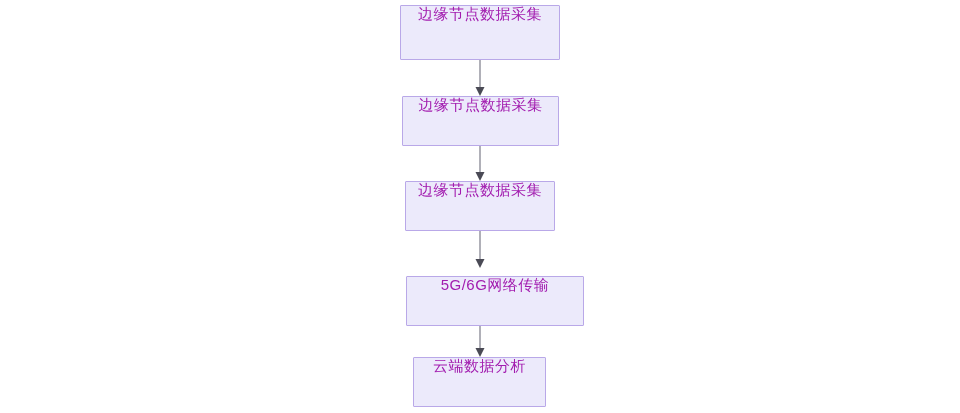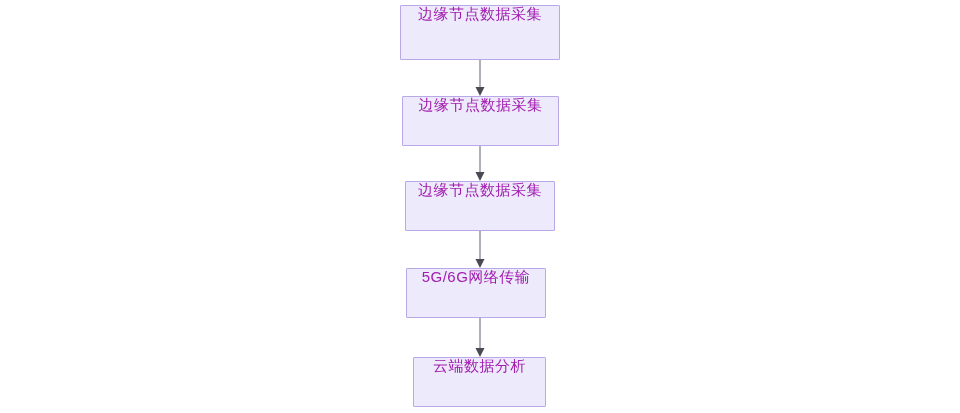--- a/index.html
+++ b/index.html
@@ -97,21 +97,21 @@
   </div>
 
   <div class="node" id="node-box-2" style="left: 402px; top: 96px; width: 157px; height: 50px;">
     <span class="node-label">边缘节点数据采集</span>
   </div>
 
   <div class="node" id="node-box-3" style="left: 405px; top: 181px; width: 150px; height: 50px;">
     <span class="node-label">边缘节点数据采集</span>
   </div>
 
-  <div class="node" id="node-box-4" style="left: 406px; top: 268px; width: 140px; height: 50px;">
+  <div class="node" id="node-box-4" style="left: 406px; top: 276px; width: 178px; height: 50px;">
     <span class="node-label">5G/6G网络传输</span>
   </div>
 
   <div class="node" id="node-box-5" style="left: 413px; top: 357px; width: 133px; height: 50px;">
     <span class="node-label">云端数据分析</span>
   </div>
 
 </div>
 
 </body></html>

